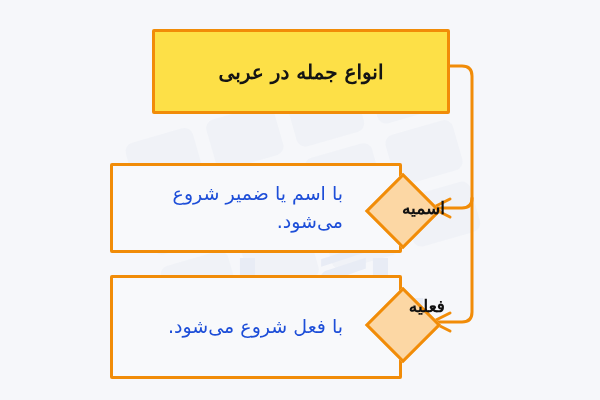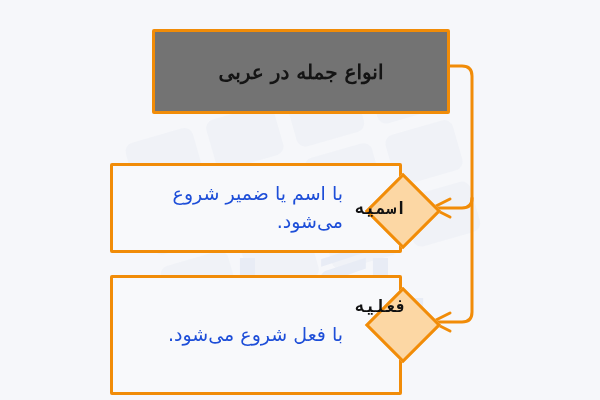--- a/index.html
+++ b/index.html
@@ -80,40 +80,40 @@
   .box {
     border: 3px solid #f18c08;
     border-radius: 2px;
   }
 
   #node-root {
     left: 152px;
     top: 29px;
     width: 298px;
     height: 85px;
-    background: #737373;
+    background: #fde047;
     justify-content: center;
   }
   #node-root .node-label {
     font-family: "DejaVu Serif", "Liberation Serif", serif;
     font-size: 20px;
     font-weight: bold;
     color: #141414;
     text-align: center;
   }
 
   .branch-box {
     left: 110px;
     width: 292px;
     background: #f8f9fb;
     justify-content: flex-start;
     padding-right: 56px;
   }
   #node-esmiyeh-box { top: 163px; height: 90px; }
-  #node-feliyeh-box { top: 275px; height: 120px; }
+  #node-feliyeh-box { top: 275px; height: 104px; }
 
   .branch-box .node-label {
     font-family: "DejaVu Sans", "Liberation Sans", sans-serif;
     font-size: 19px;
     font-weight: 500;
     color: #1d4ed8;
     text-align: right;
     width: 100%;
     line-height: 1.45;
   }
@@ -123,23 +123,23 @@
     position: absolute;
     width: 48px;
     height: 48px;
     background: #fcd7a4;
     border: 3px solid #f18c08;
     transform: rotate(45deg);
   }
   .diamond-label {
     position: absolute;
     width: 90px;
-    text-align: left;
+    text-align: right;
     direction: rtl;
-    font-family: Liberation Mono, monospace;
+    font-family: Liberation Sans, sans-serif;
     font-size: 17px;
     font-weight: 600;
     color: #111;
     pointer-events: none;
   }
   #diamond-esmiyeh       { left: 376px; top: 184px; }
   #diamond-esmiyeh-label { left: 355px; top: 198px; }
   #diamond-feliyeh       { left: 376px; top: 298px; }
   #diamond-feliyeh-label { left: 355px; top: 296px; }
 </style>

